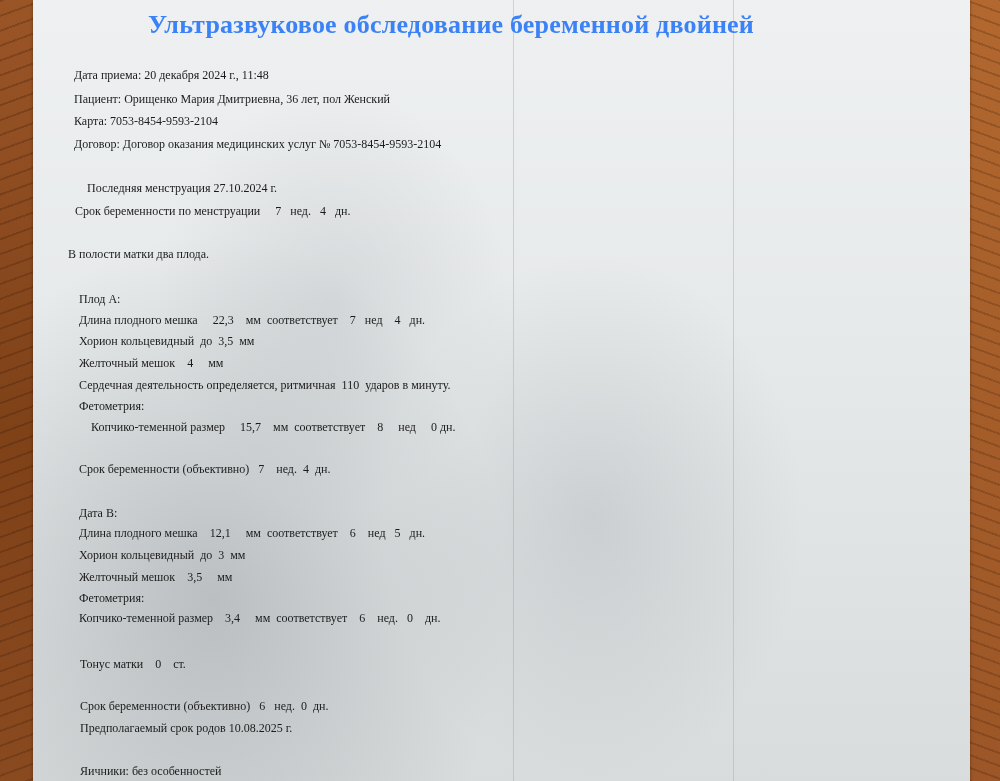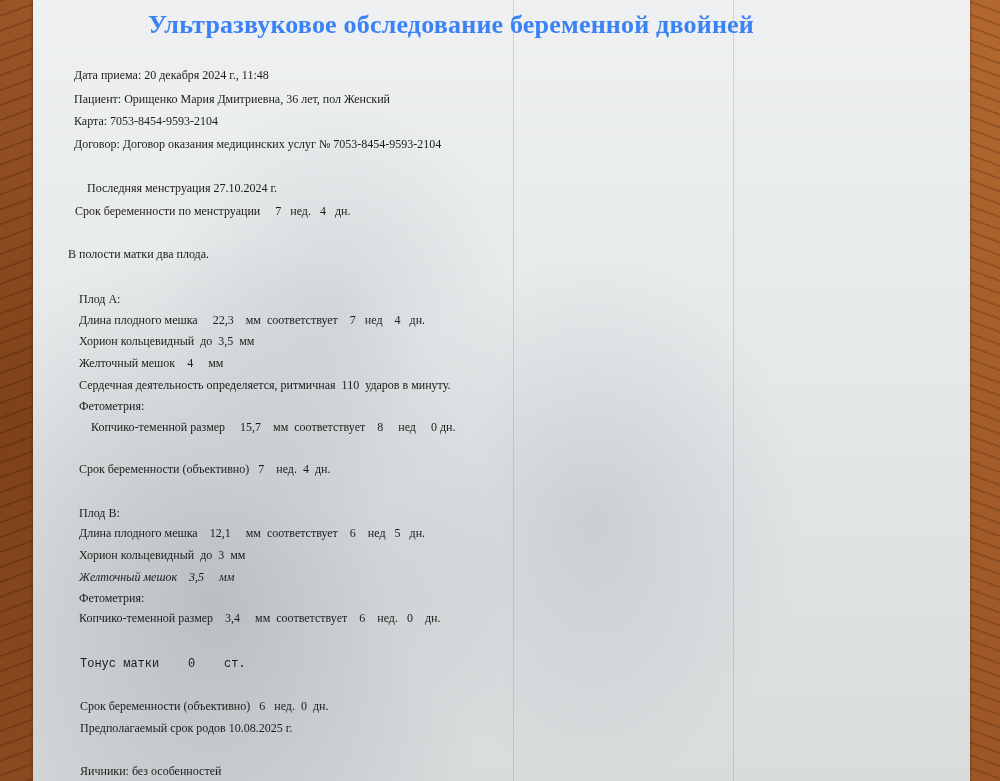--- a/index.html
+++ b/index.html
@@ -65,25 +65,25 @@
 
 <div class="line b" style="left:79px; top:289px;">Плод А:</div>
 <div class="line" style="left:79px; top:310px;">Длина плодного мешка     22,3    мм  соответствует    7   нед    4   дн.</div>
 <div class="line" style="left:79px; top:331px;">Хорион кольцевидный  до  3,5  мм</div>
 <div class="line" style="left:79px; top:353px;">Желточный мешок    4     мм</div>
 <div class="line" style="left:79px; top:375px;">Сердечная деятельность определяется, ритмичная  110  ударов в минуту.</div>
 <div class="line b" style="left:79px; top:396px;">Фетометрия:</div>
 <div class="line" style="left:91px; top:417px;">Копчико-теменной размер     15,7    мм  соответствует    8     нед     0 дн.</div>
 <div class="line" style="left:79px; top:459px;">Срок беременности (объективно)   7    нед.  4  дн.</div>
 
-<div class="line b" style="left:79px; top:503px;">Плод В:</div>
+<div class="line b" style="left:79px; top:503px;">Дата В:</div>
 <div class="line" style="left:79px; top:523px;">Длина плодного мешка    12,1     мм  соответствует    6    нед   5   дн.</div>
 <div class="line" style="left:79px; top:545px;">Хорион кольцевидный  до  3  мм</div>
-<div class="line" style="left:79px; top:567px;font-style:italic;">Желточный мешок    3,5     мм</div>
+<div class="line" style="left:79px; top:567px;">Желточный мешок    3,5     мм</div>
 <div class="line b" style="left:79px; top:588px;">Фетометрия:</div>
 <div class="line" style="left:79px; top:608px;">Копчико-теменной размер    3,4     мм  соответствует    6    нед.   0    дн.</div>
 
-<div class="line" style="left:80px; top:654px;font-family:Liberation Mono, monospace;">Тонус матки    0    ст.</div>
+<div class="line" style="left:80px; top:654px;">Тонус матки    0    ст.</div>
 
 <div class="line" style="left:80px; top:696px;">Срок беременности (объективно)   6   нед.  0  дн.</div>
 <div class="line" style="left:80px; top:718px;">Предполагаемый срок родов 10.08.2025 г.</div>
 
 <div class="line b" style="left:80px; top:761px;">Яичники: без особенностей</div>
 
 </body></html>

